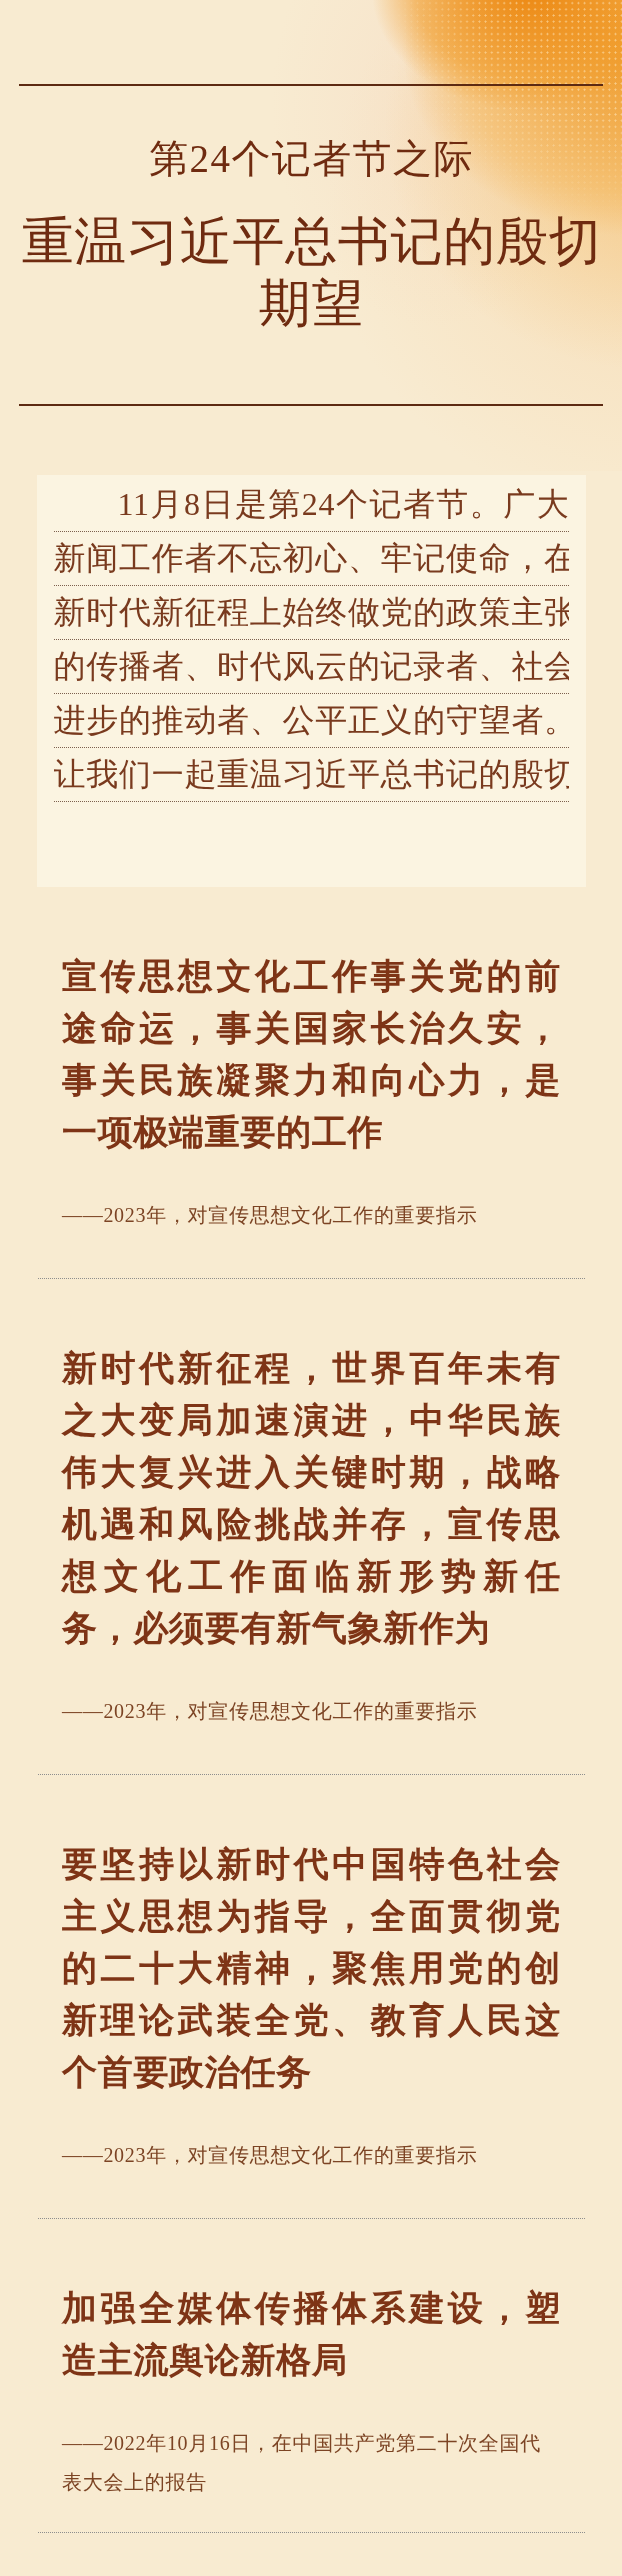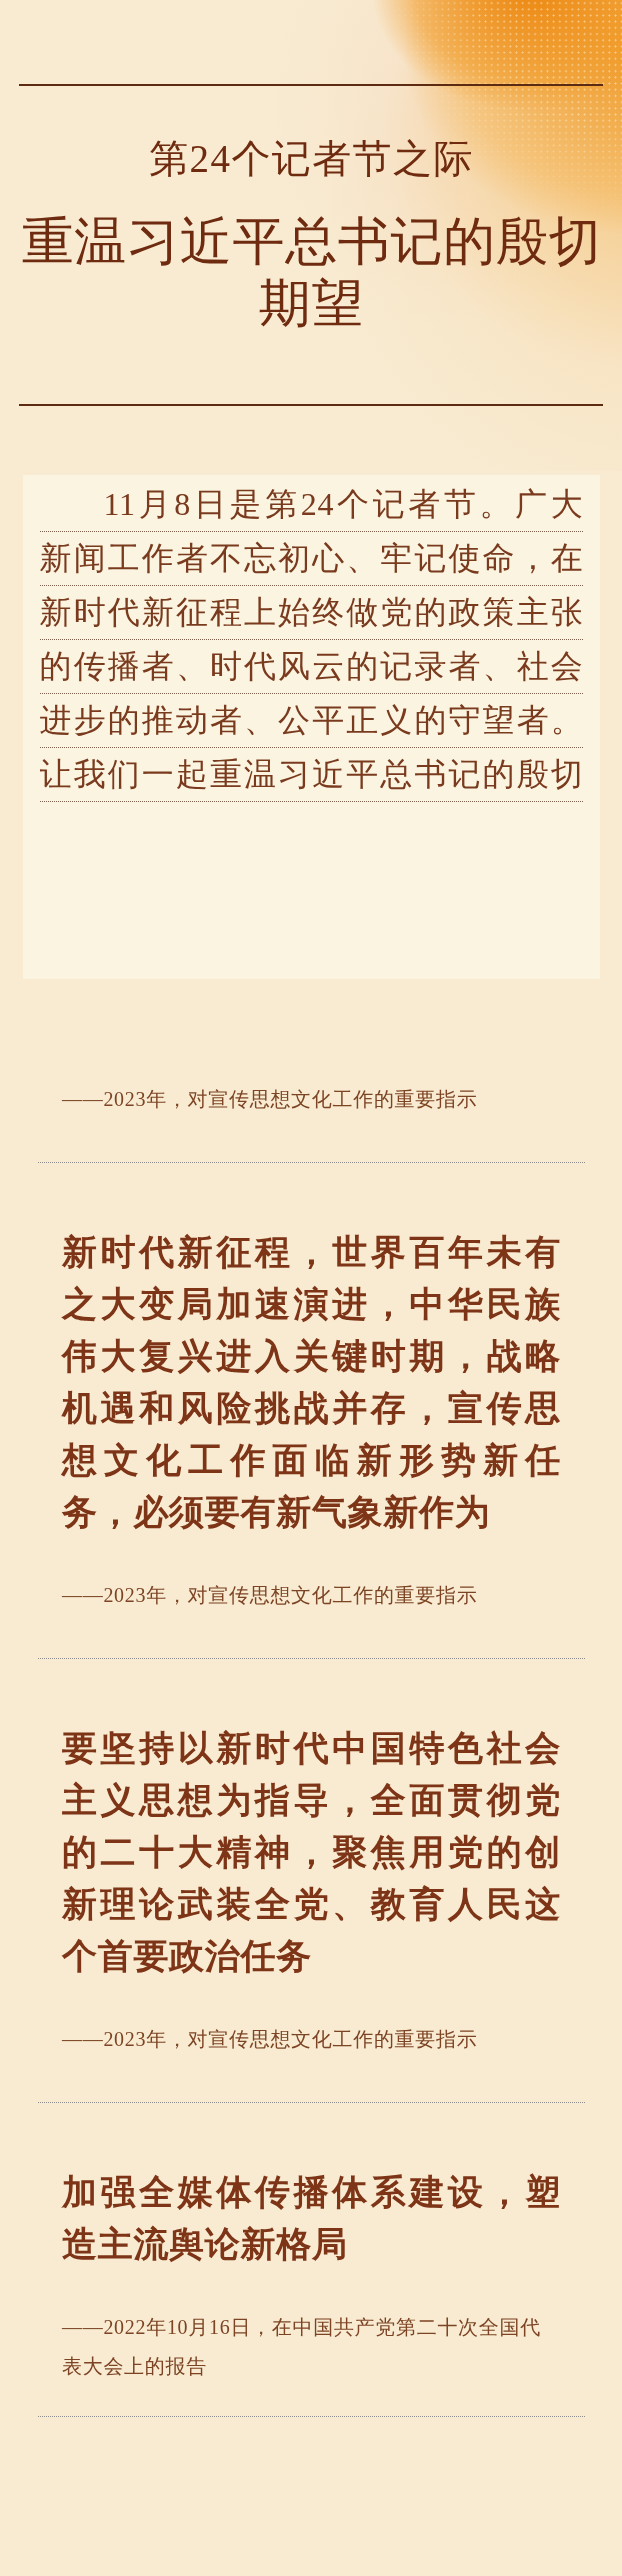--- a/index.html
+++ b/index.html
@@ -31,21 +31,21 @@
   
   .rule{height:2.1px;background:var(--rule,#5d2a12);margin-left:19.4px;margin-right:20px;position:relative;}
   .rule-top{margin-top:84px;}
   .rule-mid{margin-top:68px;}
   .title{position:relative;text-align:center;color:var(--title,#6f2b10);font-weight:normal;}
   .title .t1{margin-top:50px;font-size:39px;line-height:1.2;letter-spacing:1.4px;}
   .title .t2{margin-top:28px;font-size:52px;line-height:1.2;letter-spacing:0.7px;}
 
   
   .intro-box{
-    position:relative;margin:69px 23px 0;height:504px;box-sizing:border-box;
+    position:relative;margin:69px 37px 0;height:412px;box-sizing:border-box;
     background:var(--boxbg,#fbf4e1);
     padding:2.8px 16.6px 0;
   }
   .intro-row{
     font-size:32px;line-height:53px;height:53px;overflow:hidden;
     color:var(--boxtext,#793a1e);
     border-bottom:1.4px dotted var(--boxrule,#7d604e);
     text-align:justify;text-align-last:justify;
     letter-spacing:0.7px;white-space:nowrap;
   }
@@ -85,20 +85,21 @@
   <div class="intro-box">
     <div class="intro-row indent">11月8日是第24个记者节。广大</div>
     <div class="intro-row">新闻工作者不忘初心、牢记使命，在</div>
     <div class="intro-row">新时代新征程上始终做党的政策主张</div>
     <div class="intro-row">的传播者、时代风云的记录者、社会</div>
     <div class="intro-row">进步的推动者、公平正义的守望者。</div>
     <div class="intro-row">让我们一起重温习近平总书记的殷切</div>
   </div>
 
   <div class="section">
+    <div class="quote">宣传思想文化工作事关党的前途命运，事关国家长治久安，事关民族凝聚力和向心力，是一项极端重要的工作</div>
     <div class="source">——2023年，对宣传思想文化工作的重要指示</div>
   </div>
   <div class="divider"></div>
 
   <div class="section">
     <div class="quote">新时代新征程，世界百年未有之大变局加速演进，中华民族伟大复兴进入关键时期，战略机遇和风险挑战并存，宣传思想文化工作面临新形势新任务，必须要有新气象新作为</div>
     <div class="source">——2023年，对宣传思想文化工作的重要指示</div>
   </div>
   <div class="divider"></div>
 

